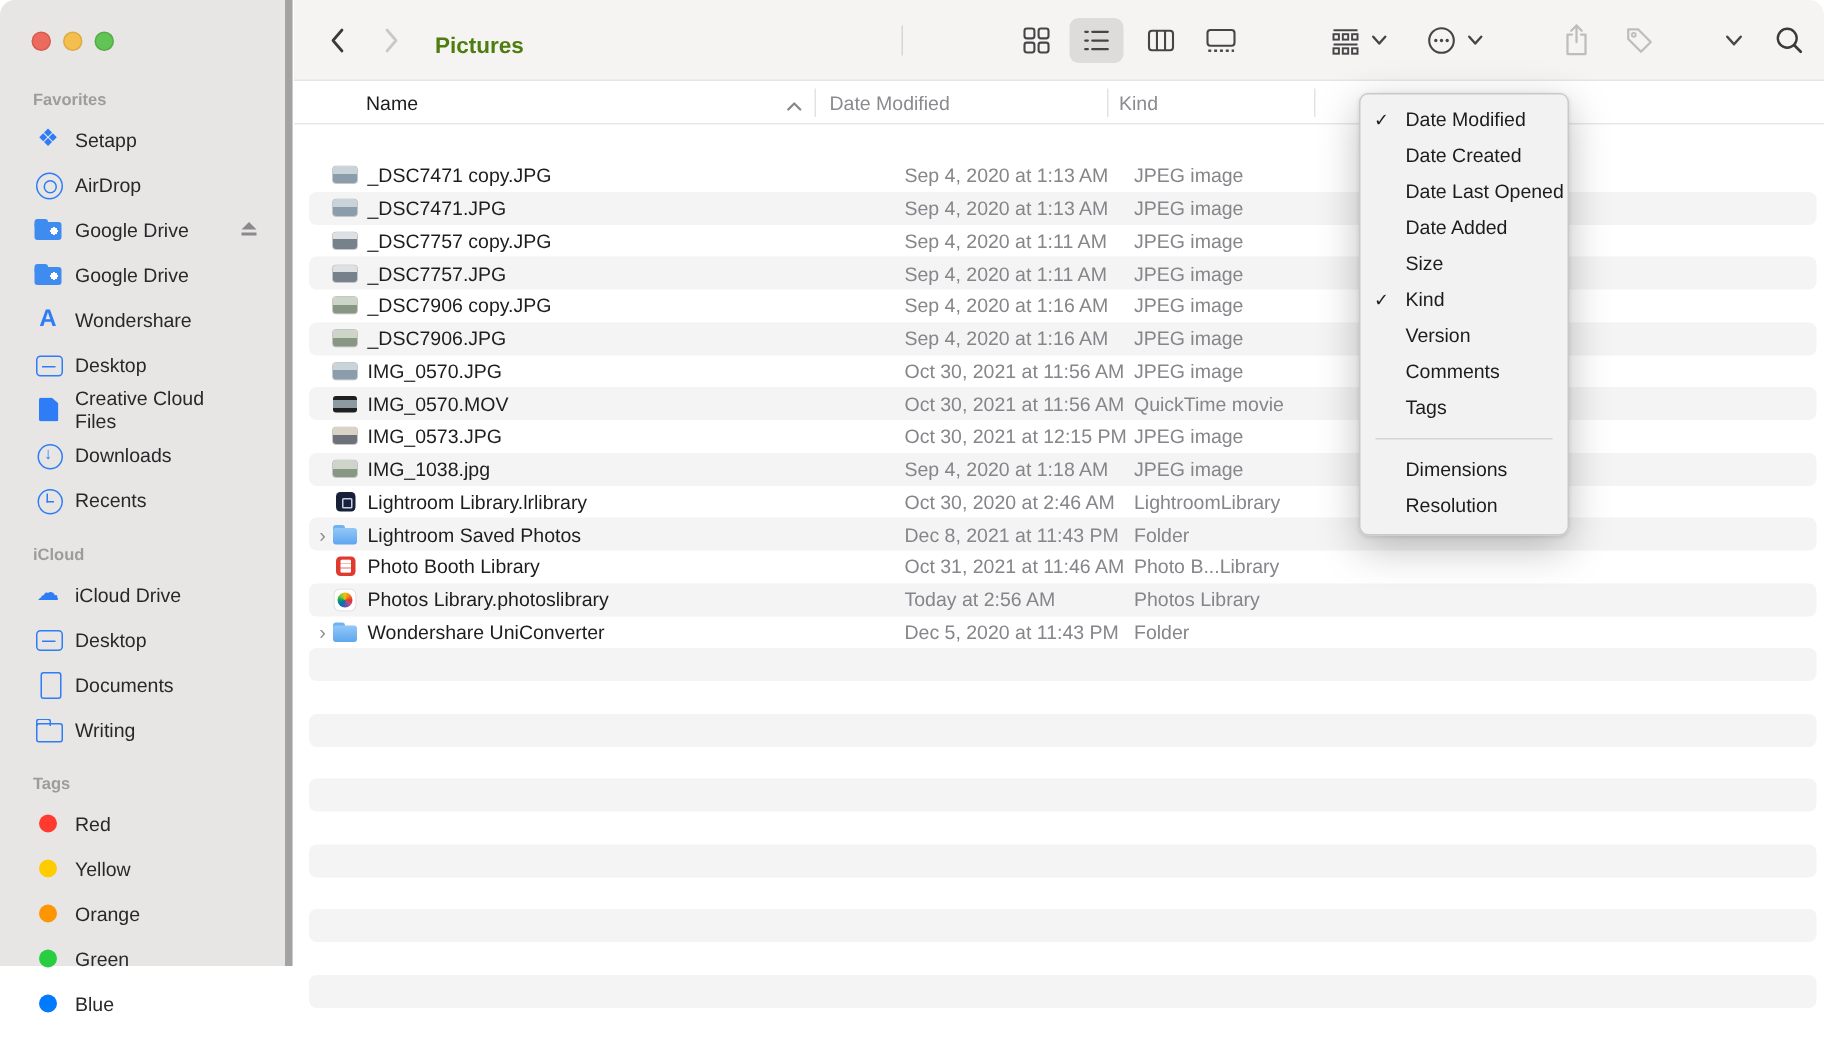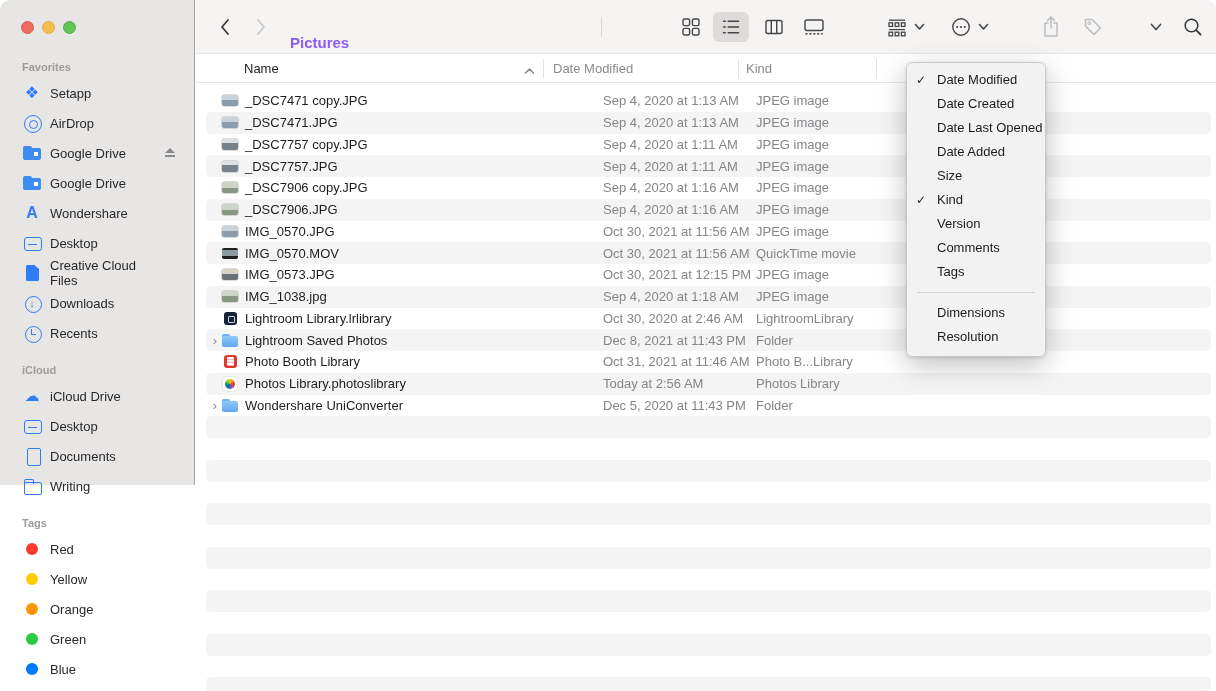--- a/index.html
+++ b/index.html
@@ -1,20 +1,20 @@
 <!DOCTYPE html>
 <html><head>
 <meta charset="utf-8">
 <style>
   * { margin:0; padding:0; box-sizing:border-box; }
   html,body { width:1216px; height:691px; background:#fff; font-family:"Liberation Sans","DejaVu Sans",sans-serif; }
   .window { position:relative; width:1216px; height:691px; border-radius:10px; overflow:hidden; background:#fff; }
 
   
-  .sidebar { position:absolute; left:0; top:0; width:195px; height:485px; background:#e7e6e5; border-right:1px solid #a3a3a3; }
+  .sidebar { position:absolute; left:0; top:0; width:195px; height:644px; background:#e7e6e5; border-right:5px solid #a3a3a3; }
   .traffic { display:flex; gap:8px; padding:21px 0 0 21px; }
   .tl { width:13px; height:13px; border-radius:50%; }
   .tl.red    { background:#ec6a5e; border:0.5px solid #d95b50; }
   .tl.yellow { background:#f5bf4f; border:0.5px solid #dfab3f; }
   .tl.green  { background:#61c454; border:0.5px solid #53ad46; }
   .sb-section { margin-top:22px; }
   .sb-label { padding-left:22px; font-size:11px; font-weight:700; color:#9d9c9a; height:22px; line-height:22px; }
   .sb-item { display:flex; align-items:center; height:30px; padding-left:22px; font-size:13px; color:#28282a; cursor:default; }
   .sbicon { position:relative; width:20px; height:20px; margin-right:8px; flex:none; display:inline-flex; align-items:center; justify-content:center; }
   .sb-badge { margin-left:auto; margin-right:18px; position:relative; width:12px; height:10px; }
@@ -42,32 +42,32 @@
   .eject-icon::after  { content:""; position:absolute; left:1px; top:7px; width:10px; height:2px; background:#8a8a8e; }
   .tagdot { width:12px; height:12px; border-radius:50%; margin:4px 12px 4px 4px; flex:none; }
 
   
   .main { position:absolute; left:196px; top:0; width:1020px; height:691px; }
   .toolbar { position:absolute; left:0; top:0; width:100%; height:54px; background:#f5f4f3; border-bottom:1px solid #e6e5e4; }
   .tbtn { position:absolute; top:12px; height:30px; display:flex; align-items:center; justify-content:center; border-radius:6px; }
   .tbtn svg { display:block; }
   .sel { background:#dddcdb; }
   .tb-divider { position:absolute; left:405px; top:17px; width:1px; height:20px; background:#d7d6d5; }
-  .title { position:absolute; left:94px; top:16px; height:54px; line-height:54px; font-size:15px; font-weight:700; color:#8b5cf6;text-align:right; }
+  .title { position:absolute; left:94px; top:4px; height:54px; line-height:54px; font-size:15px; font-weight:700; color:#4d7c0f;text-align:right; }
 
   
   .list-header { position:absolute; left:0; top:54px; width:100%; height:29px; background:#fff; border-bottom:1px solid #e7e7e8; font-size:13px; }
   .hdr-name { position:absolute; left:48px; top:0; line-height:29px; color:#1d1d1f; }
   .hdr-sort { position:absolute; left:328px; top:9px; color:#86868b; }
   .hdr-date { position:absolute; left:357px; top:0; line-height:29px; color:#8b8b8f; }
   .hdr-kind { position:absolute; left:550px; top:0; line-height:29px; color:#8b8b8f; }
   .hsep { position:absolute; top:5px; width:1px; height:19px; background:#e3e3e4; }
 
   
-  .rows { position:absolute; left:0; top:84px; width:100%; height:607px; padding-top:6px; overflow:hidden; }
+  .rows { position:absolute; left:0; top:84px; width:100%; height:607px; padding-top:22px; overflow:hidden; }
   .row { position:relative; height:21.75px; margin:0 5px 0 10px; border-radius:5px; display:flex; align-items:center; font-size:13px; color:#1d1d1f; }
   .row.alt { background:#f4f4f5; }
   .chev { width:12px; margin-left:3px; text-align:center; color:#8e8e93; font-size:13px; flex:none; }
   .ficon { position:relative; width:16px; height:16px; margin:0 7px 0 1px; flex:none; }
   .fname { white-space:nowrap; }
   .fdate { position:absolute; left:357px; color:#85858a; white-space:nowrap;margin-left:40px; }
   .fkind { position:absolute; left:550px; color:#85858a; white-space:nowrap; }
 
   .photo-a::before,.photo-b::before,.photo-c::before,.photo-d::before { content:""; position:absolute; left:0; top:2.5px; width:16px; height:11px; border-radius:2px; box-shadow:0 0 0 0.5px #b5b5b5; }
   .photo-a::before { background:linear-gradient(180deg,#c9d3da 0 45%,#8b9dab 45%); }

